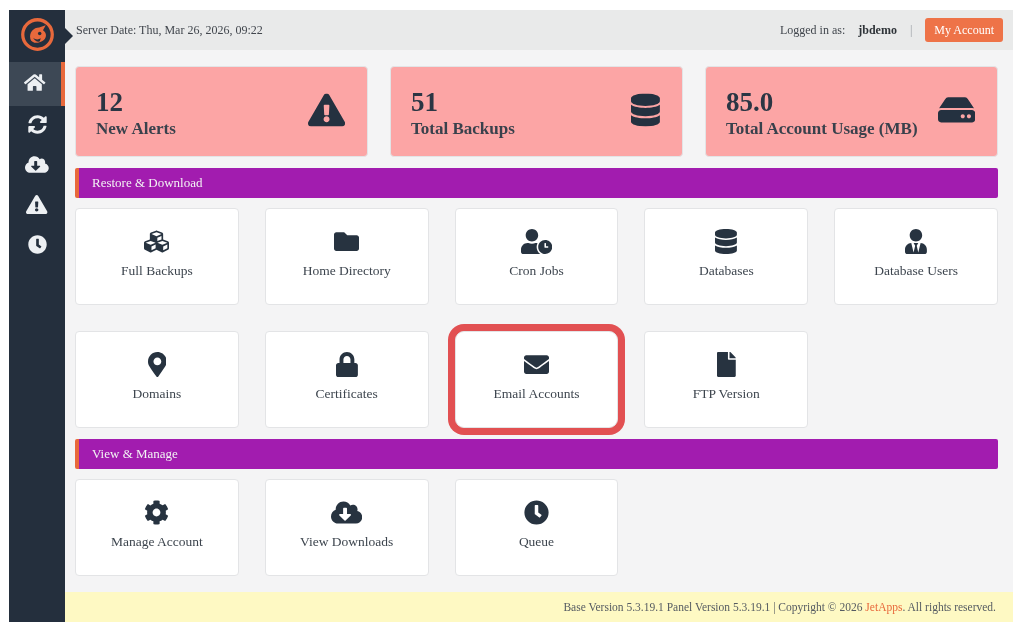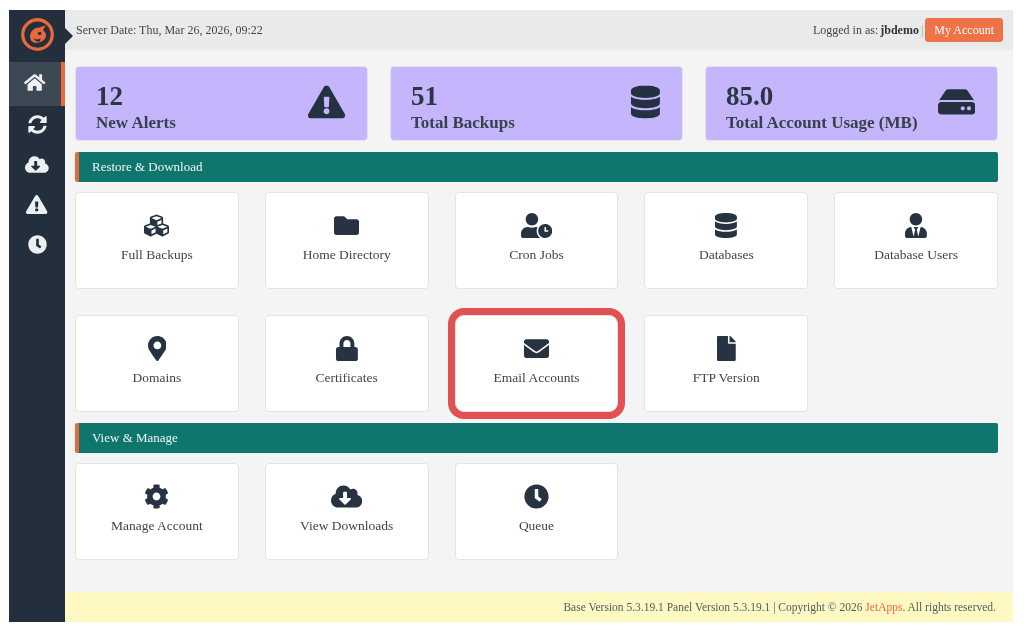--- a/index.html
+++ b/index.html
@@ -17,37 +17,37 @@
   .logo-arrow { position:absolute; right:-8px; top:18px; width:0; height:0;
     border-top:8px solid transparent; border-bottom:8px solid transparent; border-left:8px solid #242f3d; z-index:3; }
   .nav-item { height:40px; display:flex; align-items:center; justify-content:center; color:#edf0f3; cursor:pointer; }
   .nav-item svg { height:19px; width:auto; }
   .nav-item.active { height:44px; background:#3d4855; border-right:4px solid #e8693c; }
 
   
   .main { flex:1; display:flex; flex-direction:column; min-width:0;font-family:Liberation Serif, serif; }
   .topbar { height:40px; background:#e9eaea; display:flex; align-items:center; padding:0 10px 0 11px;
     font-size:12px; color:#41464d; flex-shrink:0; }
-  .topbar-right { margin-left:auto; display:flex; align-items:center; gap:2px; color:#41464d; }
+  .topbar-right { margin-left:auto; display:flex; align-items:center; gap:13px; color:#41464d; }
   .username { font-weight:bold; color:#2e3338; }
   .sep { color:#9aa0a6; }
   .my-account-btn { background:#ee7348; color:#fff; border:none; border-radius:3px; font-size:12px;
     padding:5px 9px 4px; cursor:pointer; font-family:inherit; }
 
   .content { flex:1; padding:16px 15px 0 10px; }
 
   .stats { display:grid; grid-template-columns:repeat(3,1fr); gap:22px; }
-  .stat-card { background:#c4b5fd; border:1px solid #e3e4e6; border-radius:4px; height:75px;
-    padding:14px 20px; position:relative; }
+  .stat-card { background:#fca5a5; border:1px solid #e3e4e6; border-radius:4px; height:91px;
+    padding:20px 20px; position:relative; }
   .stat-value { font-size:27px; font-weight:bold; color:#2b3644; line-height:1.12; }
   .stat-label { font-size:17px; font-weight:bold; color:#39414c; margin-top:2px; }
   .stat-icon { position:absolute; right:22px; top:50%; transform:translateY(-50%); color:#243140; }
   .stat-icon svg { height:33px; width:auto; }
 
-  .section-header { margin-top:11px; background:#0f766e; border-left:4px solid #e8693c; border-radius:2px;
+  .section-header { margin-top:11px; background:#a21caf; border-left:4px solid #e8693c; border-radius:2px;
     color:#f2f3f4; font-size:13px; height:30px; line-height:30px; padding-left:13px; }
 
   .tiles { display:grid; grid-template-columns:repeat(5,1fr); gap:26px; margin-top:10px; }
   .tile { background:#fff; border:1px solid #e3e4e6; border-radius:4px; height:97px;
     display:flex; flex-direction:column; align-items:center; padding-top:19px; cursor:pointer; }
   .tile-icon { color:#273340; height:27px; display:flex; align-items:center; }
   .tile-icon svg { height:25px; width:auto; }
   .tile-label { margin-top:8px; font-size:13.5px; color:#3d454e; }
   .tile.highlighted { box-shadow:0 0 0 7px #e25052; border-radius:9px; position:relative; z-index:2; }
 

